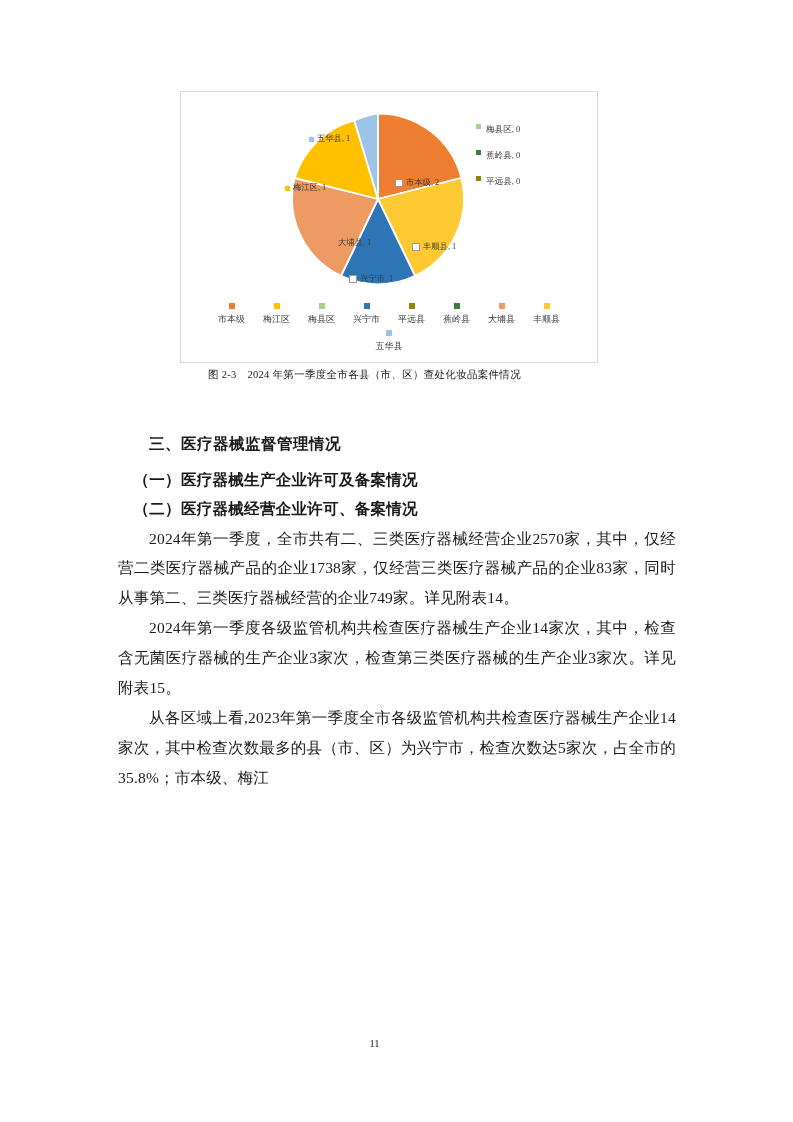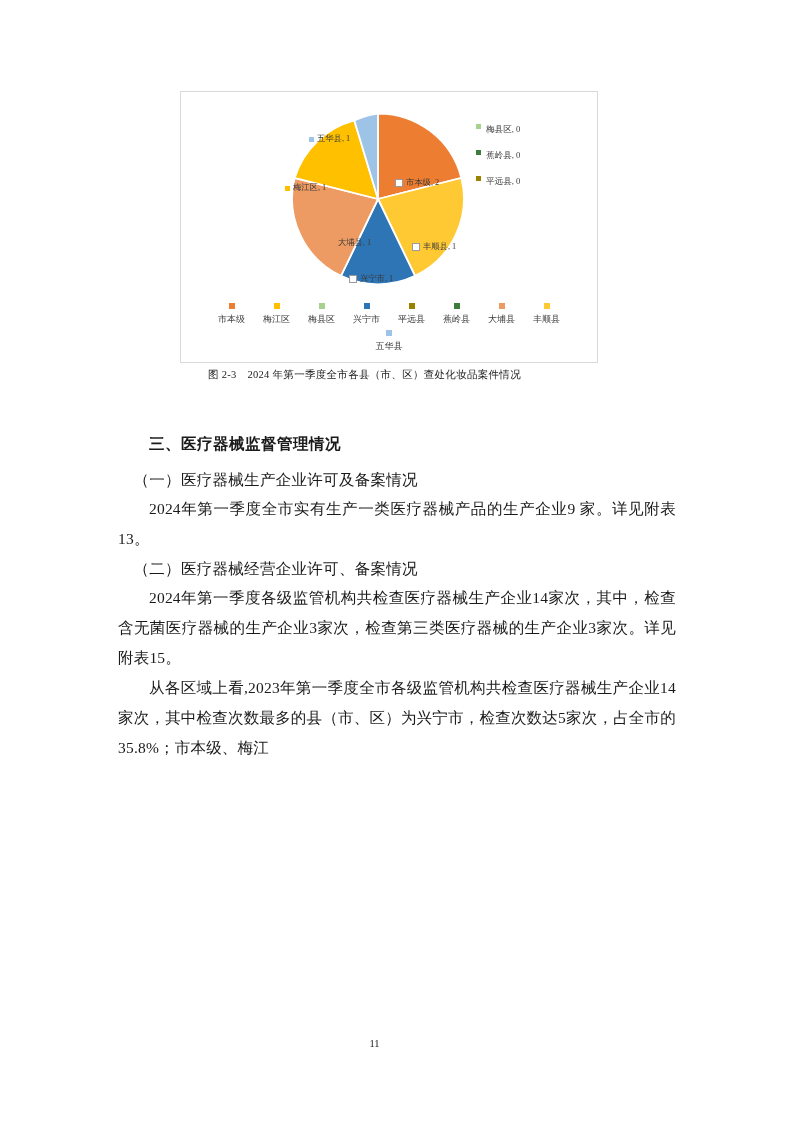--- a/index.html
+++ b/index.html
@@ -146,21 +146,21 @@
     font-family: "Liberation Sans", "DejaVu Sans", sans-serif;
     font-size: 15.5px;
     font-weight: bold;
     letter-spacing: 0.5px;
     margin: 0 0 6px 0;
     text-indent: 2em;
     line-height: 1.85;
   }
   .h3 {
     font-size: 15.5px;
-    font-weight: normal;
+    font-weight: bold;
     font-family: "Liberation Serif", "DejaVu Serif", serif;
     letter-spacing: 0.3px;
     margin: 0;
     text-indent: 1em;
     line-height: 1.9;
   }
   .para {
     font-size: 15.5px;
     line-height: 1.93;
     margin: 0;
@@ -289,21 +289,21 @@
       </div>
 
     </div>
   </div>
 
   <div class="fig-caption">图 2-3　2024 年第一季度全市各县（市、区）查处化妆品案件情况</div>
 
   <div class="content">
     <h2 class="h2">三、医疗器械监督管理情况</h2>
     <h3 class="h3">（一）医疗器械生产企业许可及备案情况</h3>
-    <p class="para">2024年第一季度全市实有生产一类医疗器械产品的生产企业9 家。详见附表13。</p>
     <h3 class="h3">（二）医疗器械经营企业许可、备案情况</h3>
+    <p class="para">2024年第一季度，全市共有二、三类医疗器械经营企业2570家，其中，仅经营二类医疗器械产品的企业1738家，仅经营三类医疗器械产品的企业83家，同时从事第二、三类医疗器械经营的企业749家。详见附表14。</p>
     <p class="para">2024年第一季度各级监管机构共检查医疗器械生产企业14家次，其中，检查含无菌医疗器械的生产企业3家次，检查第三类医疗器械的生产企业3家次。详见附表15。</p>
     <p class="para">从各区域上看,2023年第一季度全市各级监管机构共检查医疗器械生产企业14家次，其中检查次数最多的县（市、区）为兴宁市，检查次数达5家次，占全市的35.8%；市本级、梅江</p>
   </div>
 
   <div class="page-number">11</div>
 
 </div>
 
 </body></html>

